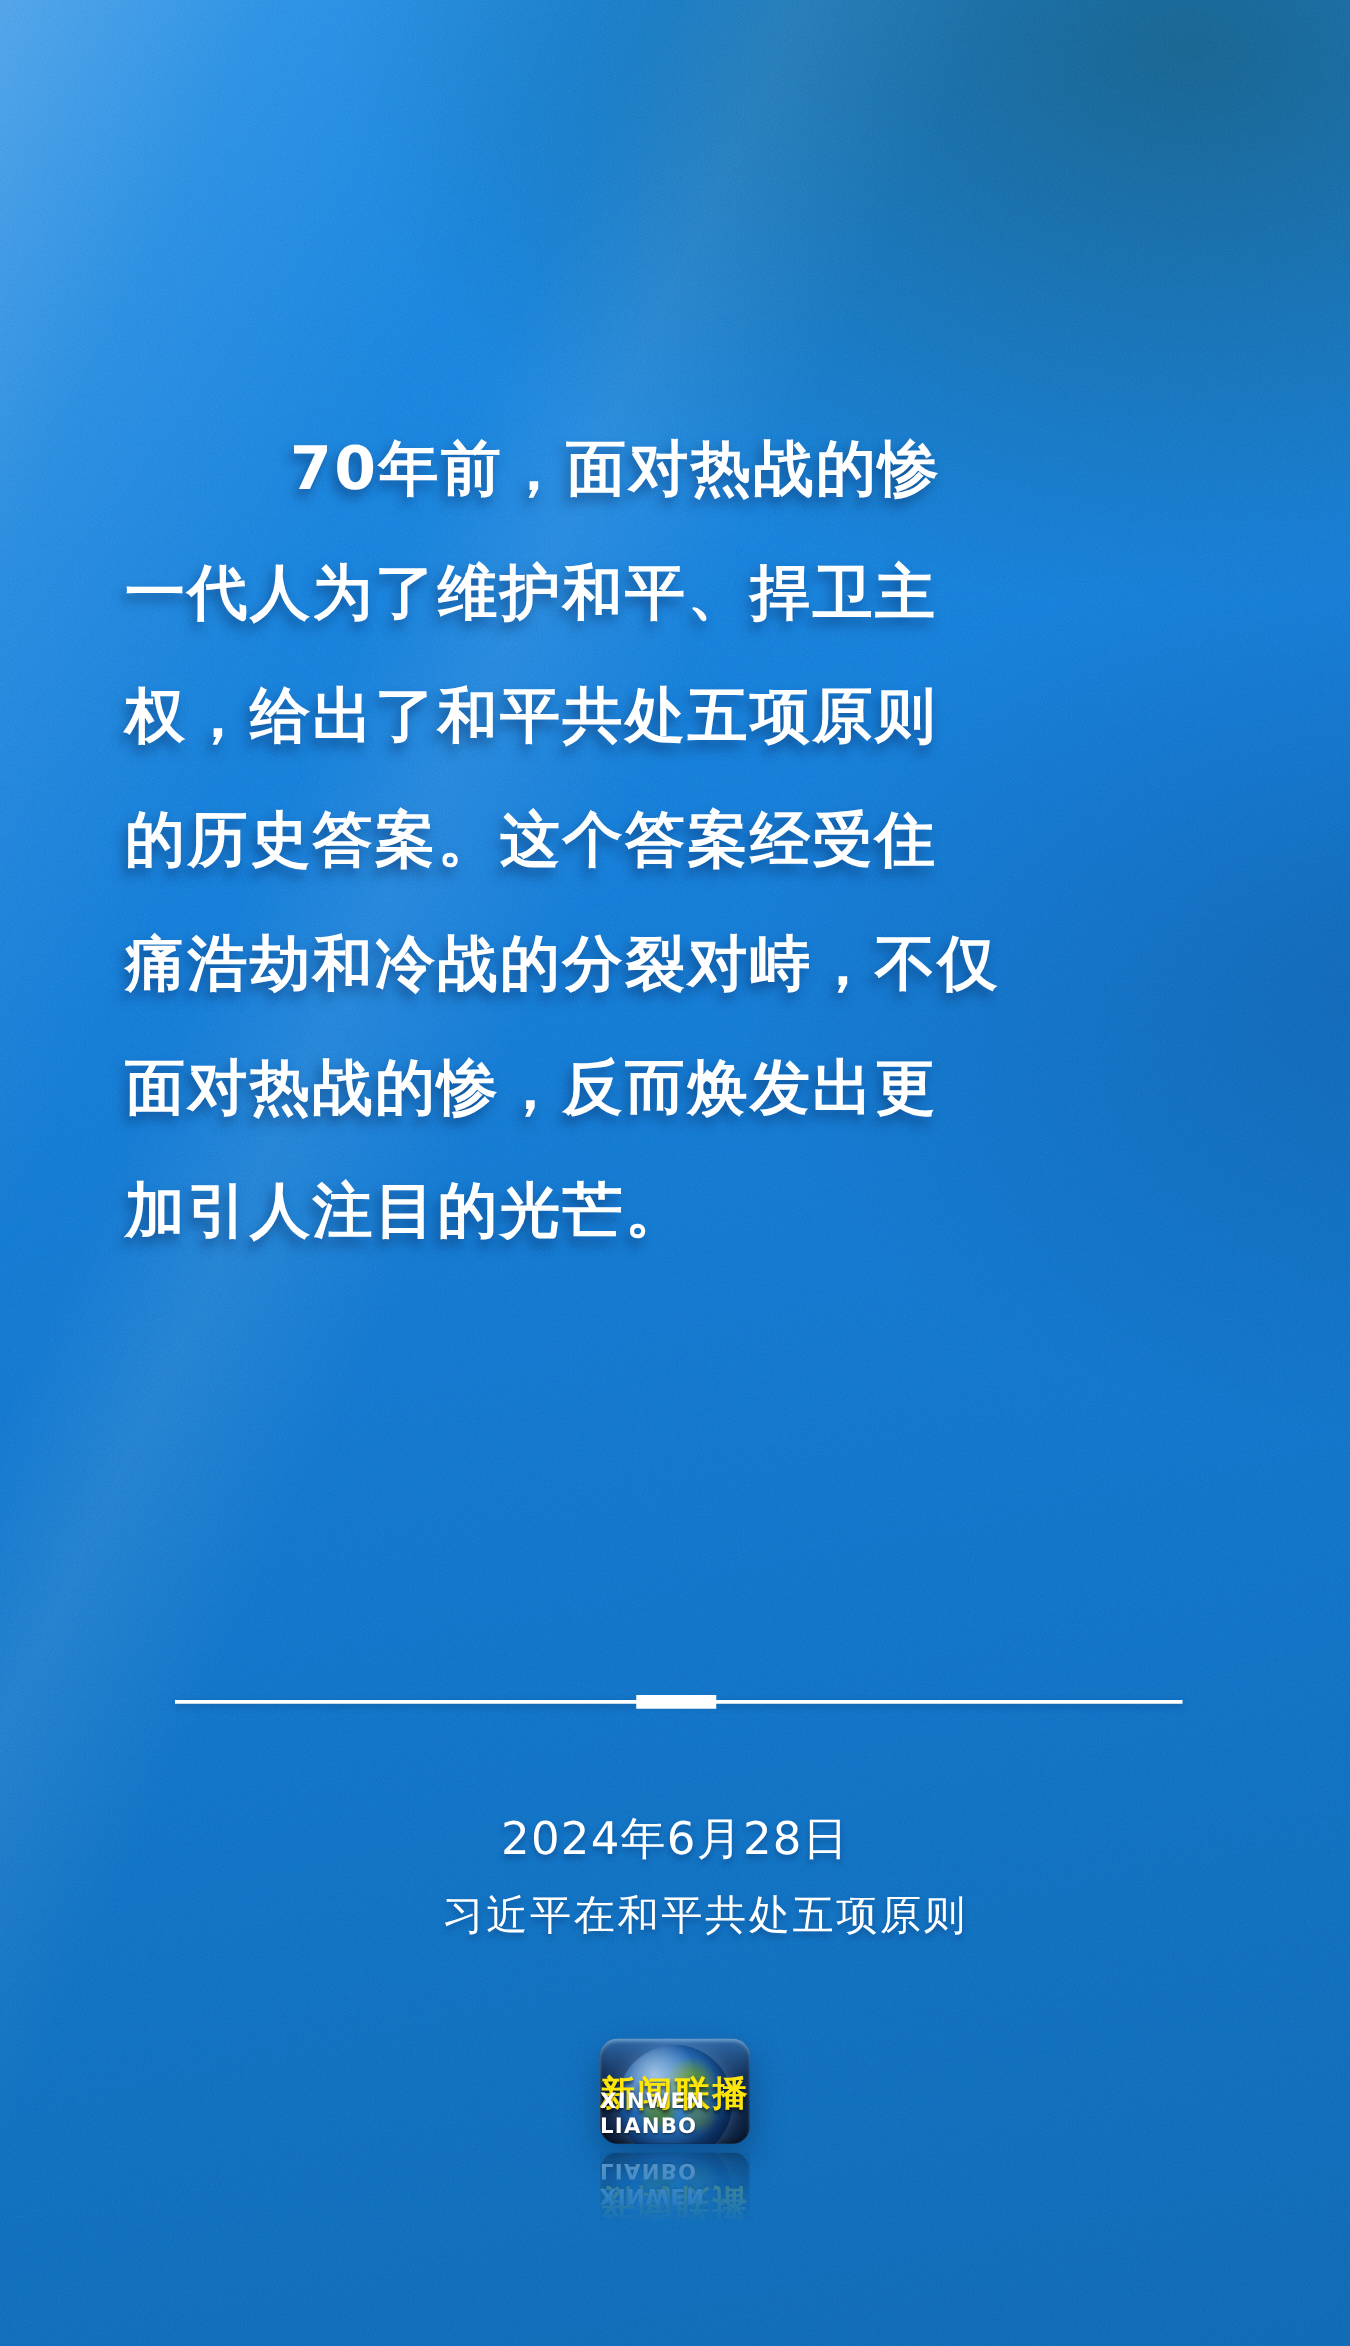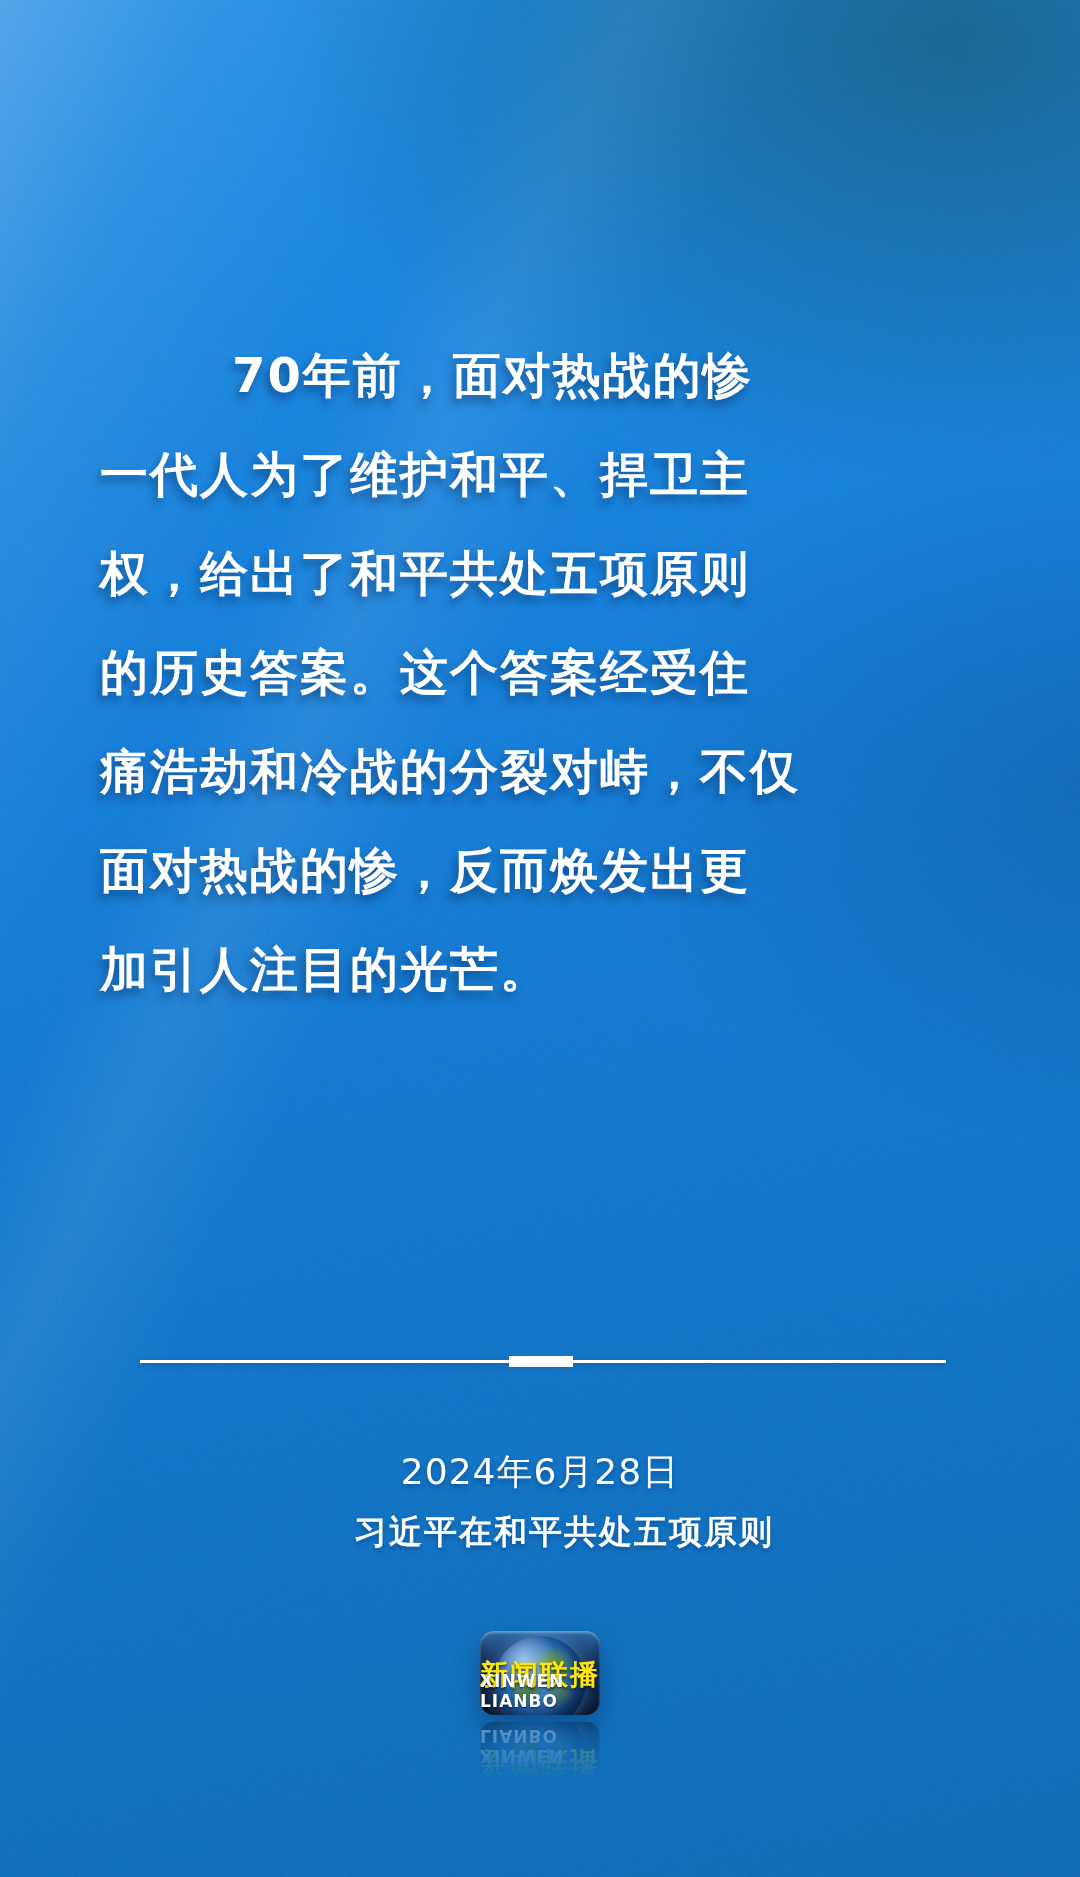--- a/index.html
+++ b/index.html
@@ -78,21 +78,21 @@
   .attr-date {
     font-size: 36px;
     line-height: 42px;
     font-weight: 500;
     margin-bottom: 14px;
     letter-spacing: 1px;
   }
   .attr-line {
     font-size: 33px;
     line-height: 49px;
-    font-weight: 700;
+    font-weight: 400;
     letter-spacing: 2px;
     padding-left: 48px;
   }
 
   
   .logo-wrap {
     left: 0;
     top: 1631px;
     width: 1080px;
     display: flex;

